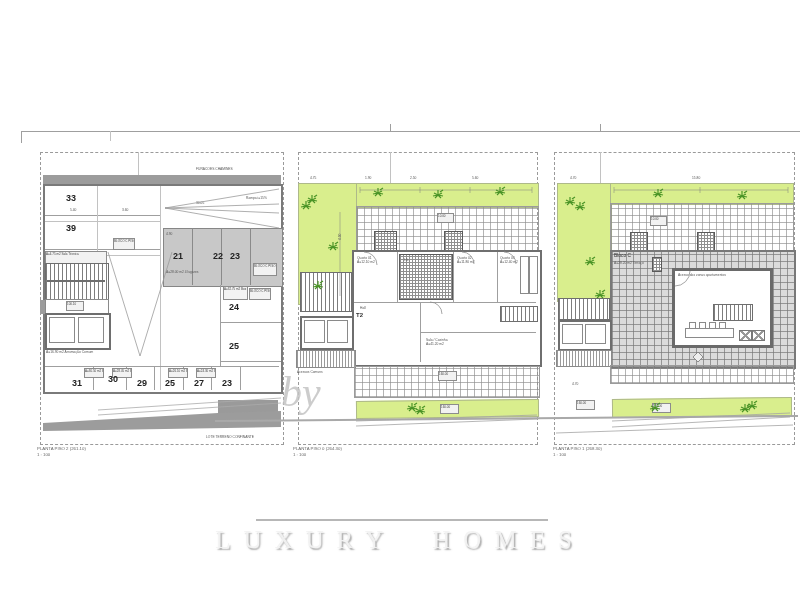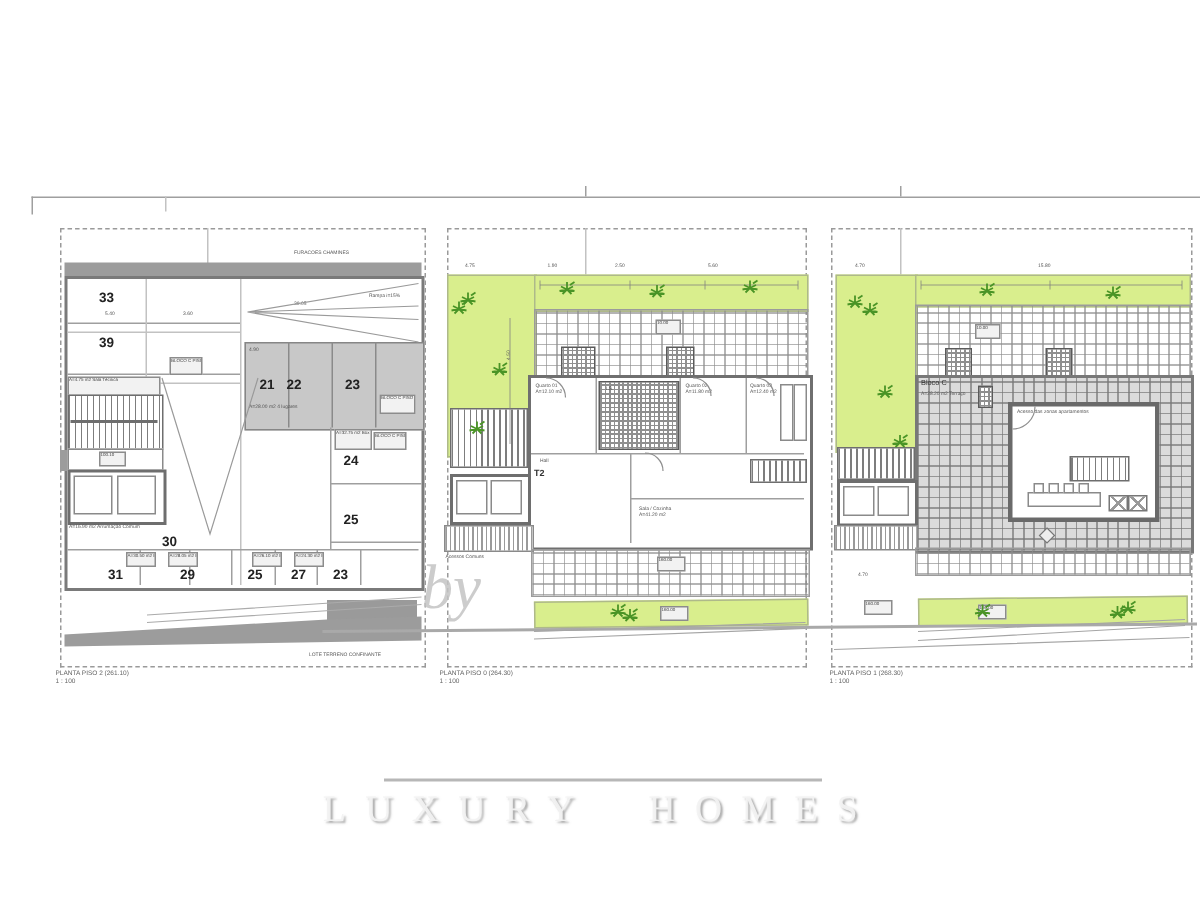--- a/index.html
+++ b/index.html
@@ -85,21 +85,21 @@
 
   <div class="microbox" style="left:113px;top:238px;width:20px;height:10px;">
       <span class="micro">BLOCO C PISO 2</span>
     </div>
 
   <div class="abs" style="left:163px;top:228px;width:118px;height:57px;background:#c8c8c8;border:1.5px solid #868686;"></div>
   <div class="ln" style="left:192px;top:228px;width:1px;height:57px;background:#8a8a8a;"></div>
   <div class="ln" style="left:221px;top:228px;width:1px;height:57px;background:#8a8a8a;"></div>
   <div class="ln" style="left:250px;top:228px;width:1px;height:57px;background:#8a8a8a;"></div>
   <div class="pnum" style="left:173px;top:251px;">21</div>
-  <div class="pnum" style="left:191px;top:251px;">22</div>
+  <div class="pnum" style="left:213px;top:251px;">22</div>
   <div class="pnum" style="left:230px;top:251px;">23</div>
   <div class="micro" style="left:166px;top:232px;">4.90</div>
   <div class="micro" style="left:166px;top:270px;">A=28.00 m2  4 lugares</div>
   <div class="microbox" style="left:253px;top:263px;width:22px;height:11px;">
       <span class="micro">BLOCO C PISO 3</span>
     </div>
 
   <div class="microbox" style="left:223px;top:286px;width:23px;height:12px;">
       <span class="micro">A=32.75 m2 Box 1</span>
     </div>
@@ -125,22 +125,22 @@
   <div class="microbox" style="left:112px;top:368px;width:18px;height:8px;">
       <span class="micro">A=28.05 m2 Box 5</span>
     </div>
   <div class="microbox" style="left:168px;top:368px;width:18px;height:8px;">
       <span class="micro">A=26.10 m2 Box 4</span>
     </div>
   <div class="microbox" style="left:196px;top:368px;width:18px;height:8px;">
       <span class="micro">A=24.30 m2 Box 3</span>
     </div>
   <div class="pnum" style="left:72px;top:378px;">31</div>
-  <div class="pnum" style="left:108px;top:356px;">30</div>
-  <div class="pnum" style="left:120px;top:378px;">29</div>
+  <div class="pnum" style="left:108px;top:374px;">30</div>
+  <div class="pnum" style="left:137px;top:378px;">29</div>
   <div class="pnum" style="left:165px;top:378px;">25</div>
   <div class="pnum" style="left:194px;top:378px;">27</div>
   <div class="pnum" style="left:222px;top:378px;">23</div>
 
   <div class="microbox" style="left:45px;top:251px;width:60px;height:11px;">
       <span class="micro">A=4.75 m2 Sala Técnica</span>
     </div>
   <div class="treads" style="left:45px;top:263px;width:62px;height:35px;"></div>
   <div class="ln" style="left:47px;top:280px;width:58px;height:2px;background:#6e6e6e;"></div>
   <div class="cell" style="left:45px;top:299px;width:62px;height:13px;"></div>

